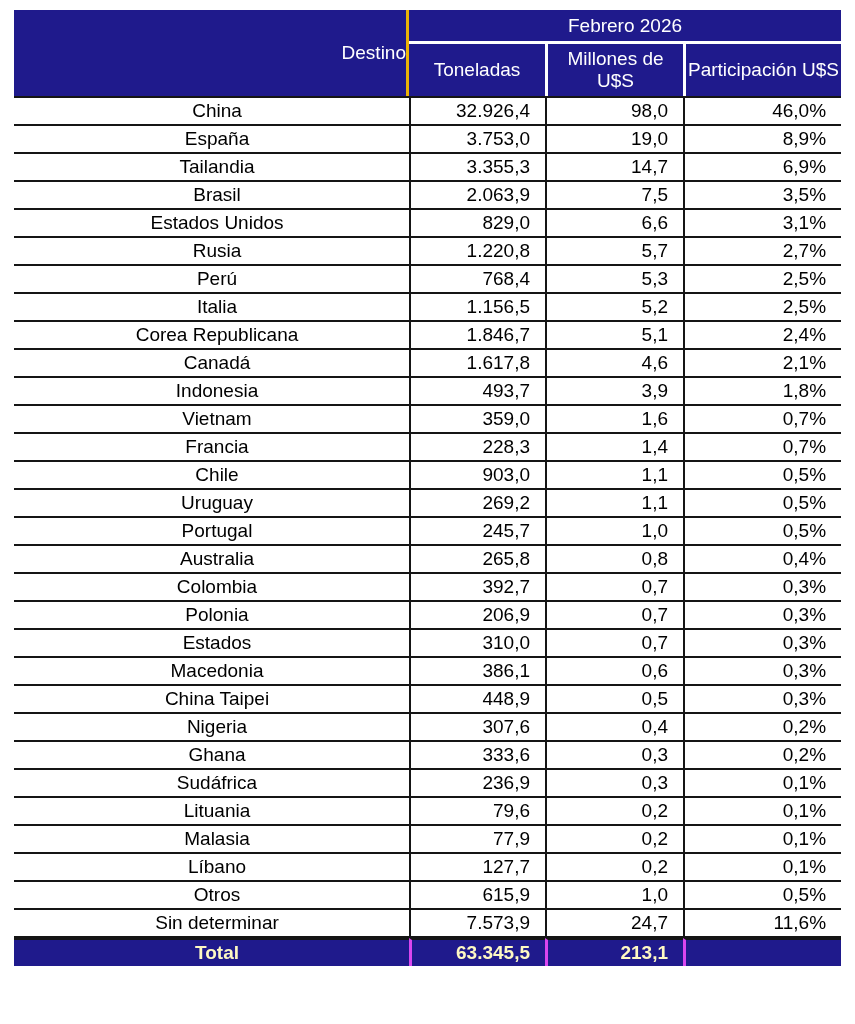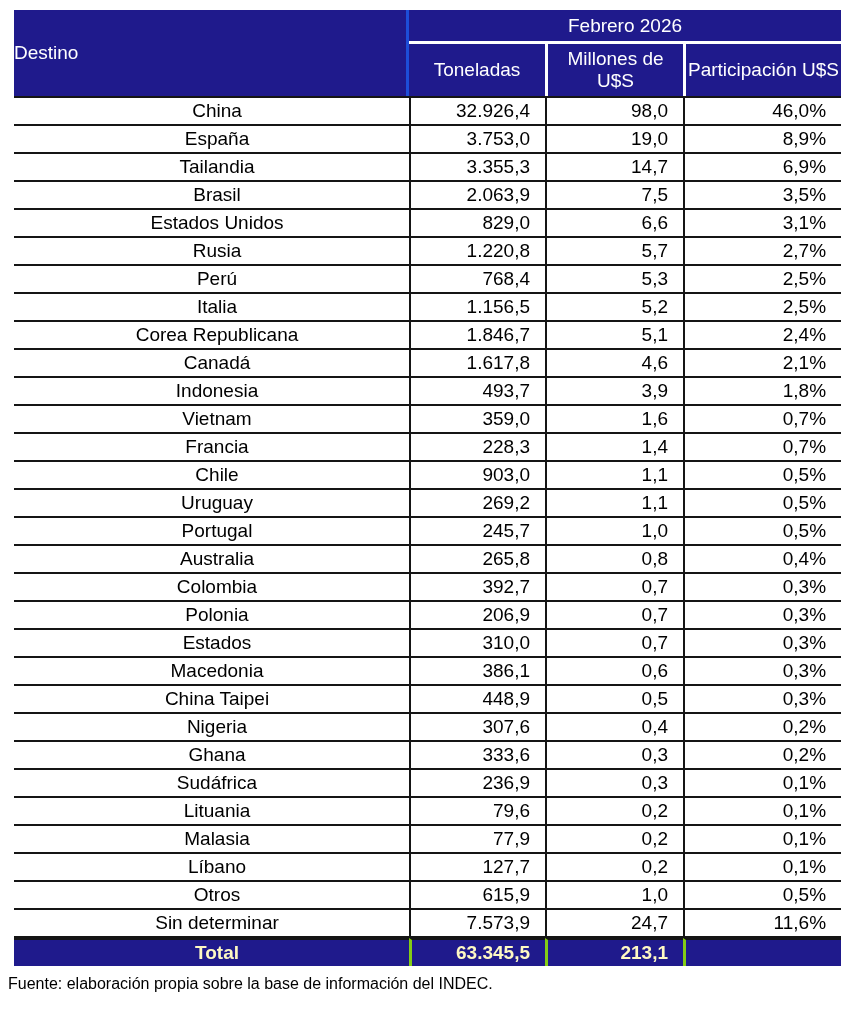--- a/index.html
+++ b/index.html
@@ -30,22 +30,22 @@
     background: #1F1A8C;
     color: #ffffff;
     font-weight: normal;
     font-size: 19px;
     line-height: 22px;
     text-align: center;
     vertical-align: middle;
     padding: 0;
   }
   th.destino-hdr {
-    border-right: 3px solid #1d4ed8;
-    text-align: left;
+    border-right: 3px solid #eab308;
+    text-align: right;
   }
   th.period-hdr {
     height: 31px;
     border-bottom: 3px solid #ffffff;
   }
   tr.subhead th { height: 52px; }
   th.white-divider { border-left: 3px solid #ffffff; }
 
   tbody td {
     font-size: 19px;
@@ -61,21 +61,21 @@
   td.c-dest { text-align: center; padding-left: 11px; }
   td.c-num  { text-align: right; padding-right: 15px; border-left: 2px solid #151515; }
 
   tr.total-row td {
     background: #1F1A8C;
     color: #fef9c3;
     font-weight: bold;
     border-bottom: none;
     border-top: none;
   }
-  tr.total-row td.c-num { border-left: 3px solid #84cc16; }
+  tr.total-row td.c-num { border-left: 3px solid #d946ef; }
 
   .source-note {
     position: absolute;
     left: 8px;
     top: 974px;
     font-size: 16px;
     line-height: 20px;
     color: #000000;
   }
 </style>
@@ -288,15 +288,14 @@
     <tbody>
       <tr class="total-row">
         <td class="c-dest">Total</td>
         <td class="c-num">63.345,5</td>
         <td class="c-num">213,1</td>
         <td class="c-num"></td>
       </tr>
     </tbody>
   </table>
 
-  <div class="source-note">Fuente: elaboración propia sobre la base de información del INDEC.</div>
 
 </div>
 
 </body></html>

